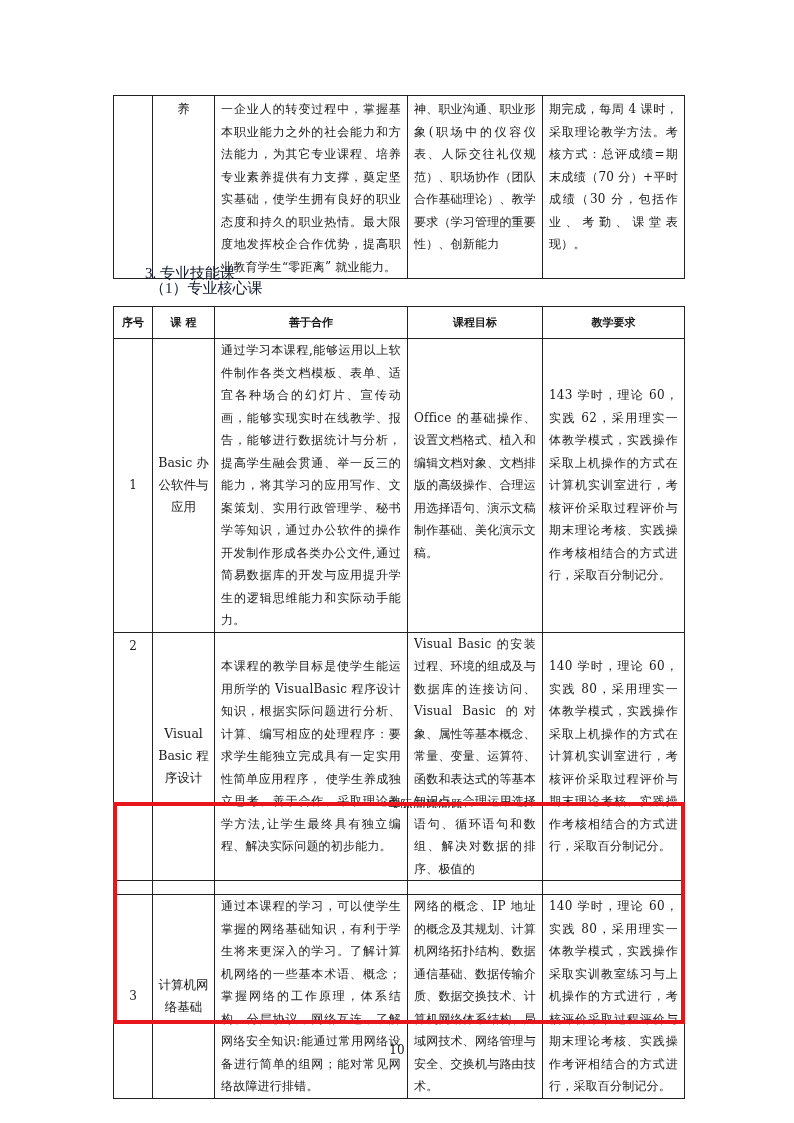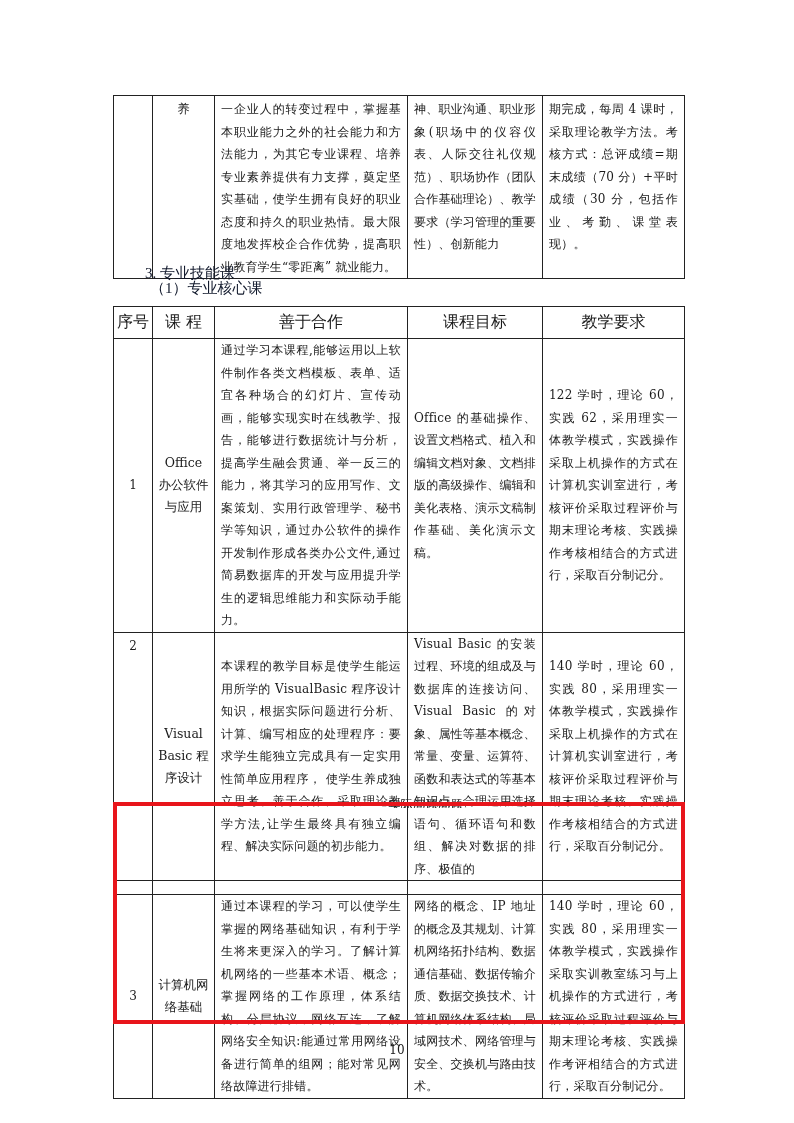--- a/index.html
+++ b/index.html
@@ -6,21 +6,21 @@
   body { width: 794px; height: 1123px; position: relative; overflow: hidden;
          font-family: "DejaVu Serif", "Liberation Serif", serif; color: #1a1a1a; }
   .page { position: absolute; left: 0; top: 0; width: 794px; height: 1123px; }
   table { border-collapse: collapse; position: absolute; table-layout: fixed; }
   td, th { border: 1px solid #222; vertical-align: middle; padding: 0; }
   .cell-text { font-size: 12px; line-height: 22.5px; text-align: justify; padding: 0 6px; letter-spacing: 0.2px; }
   .top-table { left: 113px; top: 95px; width: 571px; }
   .top-table td { height: 166px; vertical-align: top; padding-top: 2px; }
   .section-h { position: absolute; font-size: 15px; font-family: Liberation Serif, serif; color: #0f172a; }
   .main-table { left: 113px; top: 306px; width: 571px; }
-  .main-table th { height: 31px; font-size: 16px; font-weight: normal; font-family: "DejaVu Sans", "Liberation Sans", sans-serif; }
+  .main-table th { height: 31px; font-size: 11px; font-weight: bold; font-family: "DejaVu Sans", "Liberation Sans", sans-serif; }
   .seq { font-size: 12px; text-align: center; }
   .course { font-size: 12.5px; text-align: center; line-height: 22px; padding: 0 4px; }
   .red-box { position: absolute; left: 113px; top: 802px; width: 564px; height: 214px;
              border: 4px solid #e8151b; pointer-events: none; }
   .page-num { position: absolute; left: 0; width: 794px; top: 1043px; text-align: center; font-size: 12px; }
   .overflow-line { position: absolute; left: 388px; top: 798px; font-size: 12.5px; line-height: 14px; height: 10px; overflow: hidden; }
 </style>
 </head>
 <body>
 
@@ -59,24 +59,24 @@
     <tbody>
         <tr>
       <th>序号</th>
       <th>课 程</th>
       <th>善于合作</th>
       <th>课程目标</th>
       <th>教学要求</th>
     </tr>
     <tr style="height:250px;">
       <td class="seq">1</td>
-      <td class="course">Office 办公软件与应用</td>
+      <td class="course">Basic 办公软件与应用</td>
       <td class="cell-text">通过学习本课程,能够运用以上软件制作各类文档模板、表单、适宜各种场合的幻灯片、宣传动画，能够实现实时在线教学、报告，能够进行数据统计与分析，提高学生融会贯通、举一反三的能力，将其学习的应用写作、文案策划、实用行政管理学、秘书学等知识，通过办公软件的操作开发制作形成各类办公文件,通过简易数据库的开发与应用提升学生的逻辑思维能力和实际动手能力。</td>
-      <td class="cell-text">Office 的基础操作、设置文档格式、植入和编辑文档对象、文档排版的高级操作、编辑和美化表格、演示文稿制作基础、美化演示文稿。</td>
-      <td class="cell-text">122 学时，理论 60，实践 62，采用理实一体教学模式，实践操作采取上机操作的方式在计算机实训室进行，考核评价采取过程评价与期末理论考核、实践操作考核相结合的方式进行，采取百分制记分。</td>
+      <td class="cell-text">Office 的基础操作、设置文档格式、植入和编辑文档对象、文档排版的高级操作、合理运用选择语句、演示文稿制作基础、美化演示文稿。</td>
+      <td class="cell-text">143 学时，理论 60，实践 62，采用理实一体教学模式，实践操作采取上机操作的方式在计算机实训室进行，考核评价采取过程评价与期末理论考核、实践操作考核相结合的方式进行，采取百分制记分。</td>
     </tr>
     <tr style="height:219px;">
       <td class="seq" style="vertical-align:top; padding-top:6px;">2</td>
       <td class="course">Visual Basic 程序设计</td>
       <td class="cell-text">本课程的教学目标是使学生能运用所学的 VisualBasic 程序设计知识，根据实际问题进行分析、计算、编写相应的处理程序：要求学生能独立完成具有一定实用性简单应用程序， 使学生养成独立思考、善于合作、采取理论教学方法,让学生最终具有独立编程、解决实际问题的初步能力。</td>
       <td class="cell-text" style="vertical-align:top;">Visual Basic 的安装过程、环境的组成及与数据库的连接访问、Visual Basic 的对象、属性等基本概念、常量、变量、运算符、函数和表达式的等基本知识点、合理运用选择语句、循环语句和数组、解决对数据的排序、极值的</td>
       <td class="cell-text">140 学时，理论 60，实践 80，采用理实一体教学模式，实践操作采取上机操作的方式在计算机实训室进行，考核评价采取过程评价与期末理论考核、实践操作考核相结合的方式进行，采取百分制记分。</td>
     </tr>
     <tr style="height:14px;">
       <td></td>

